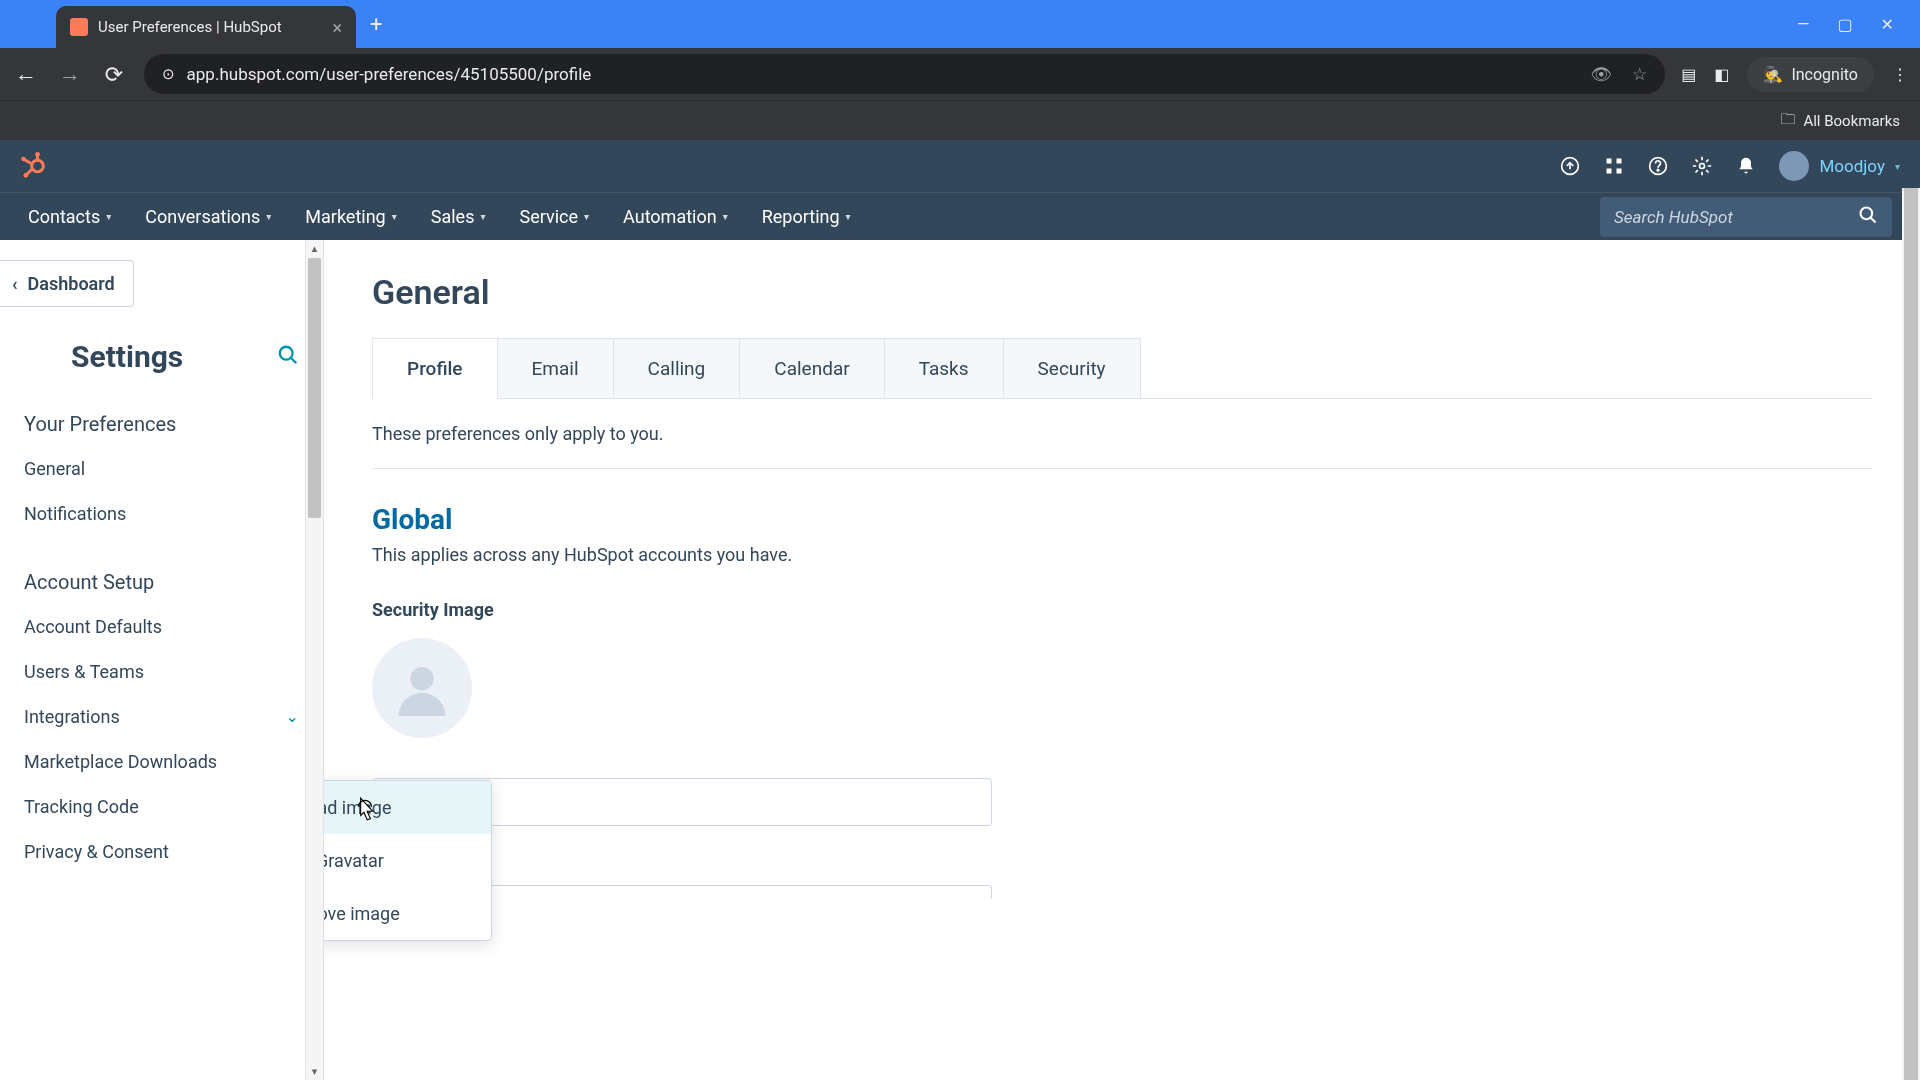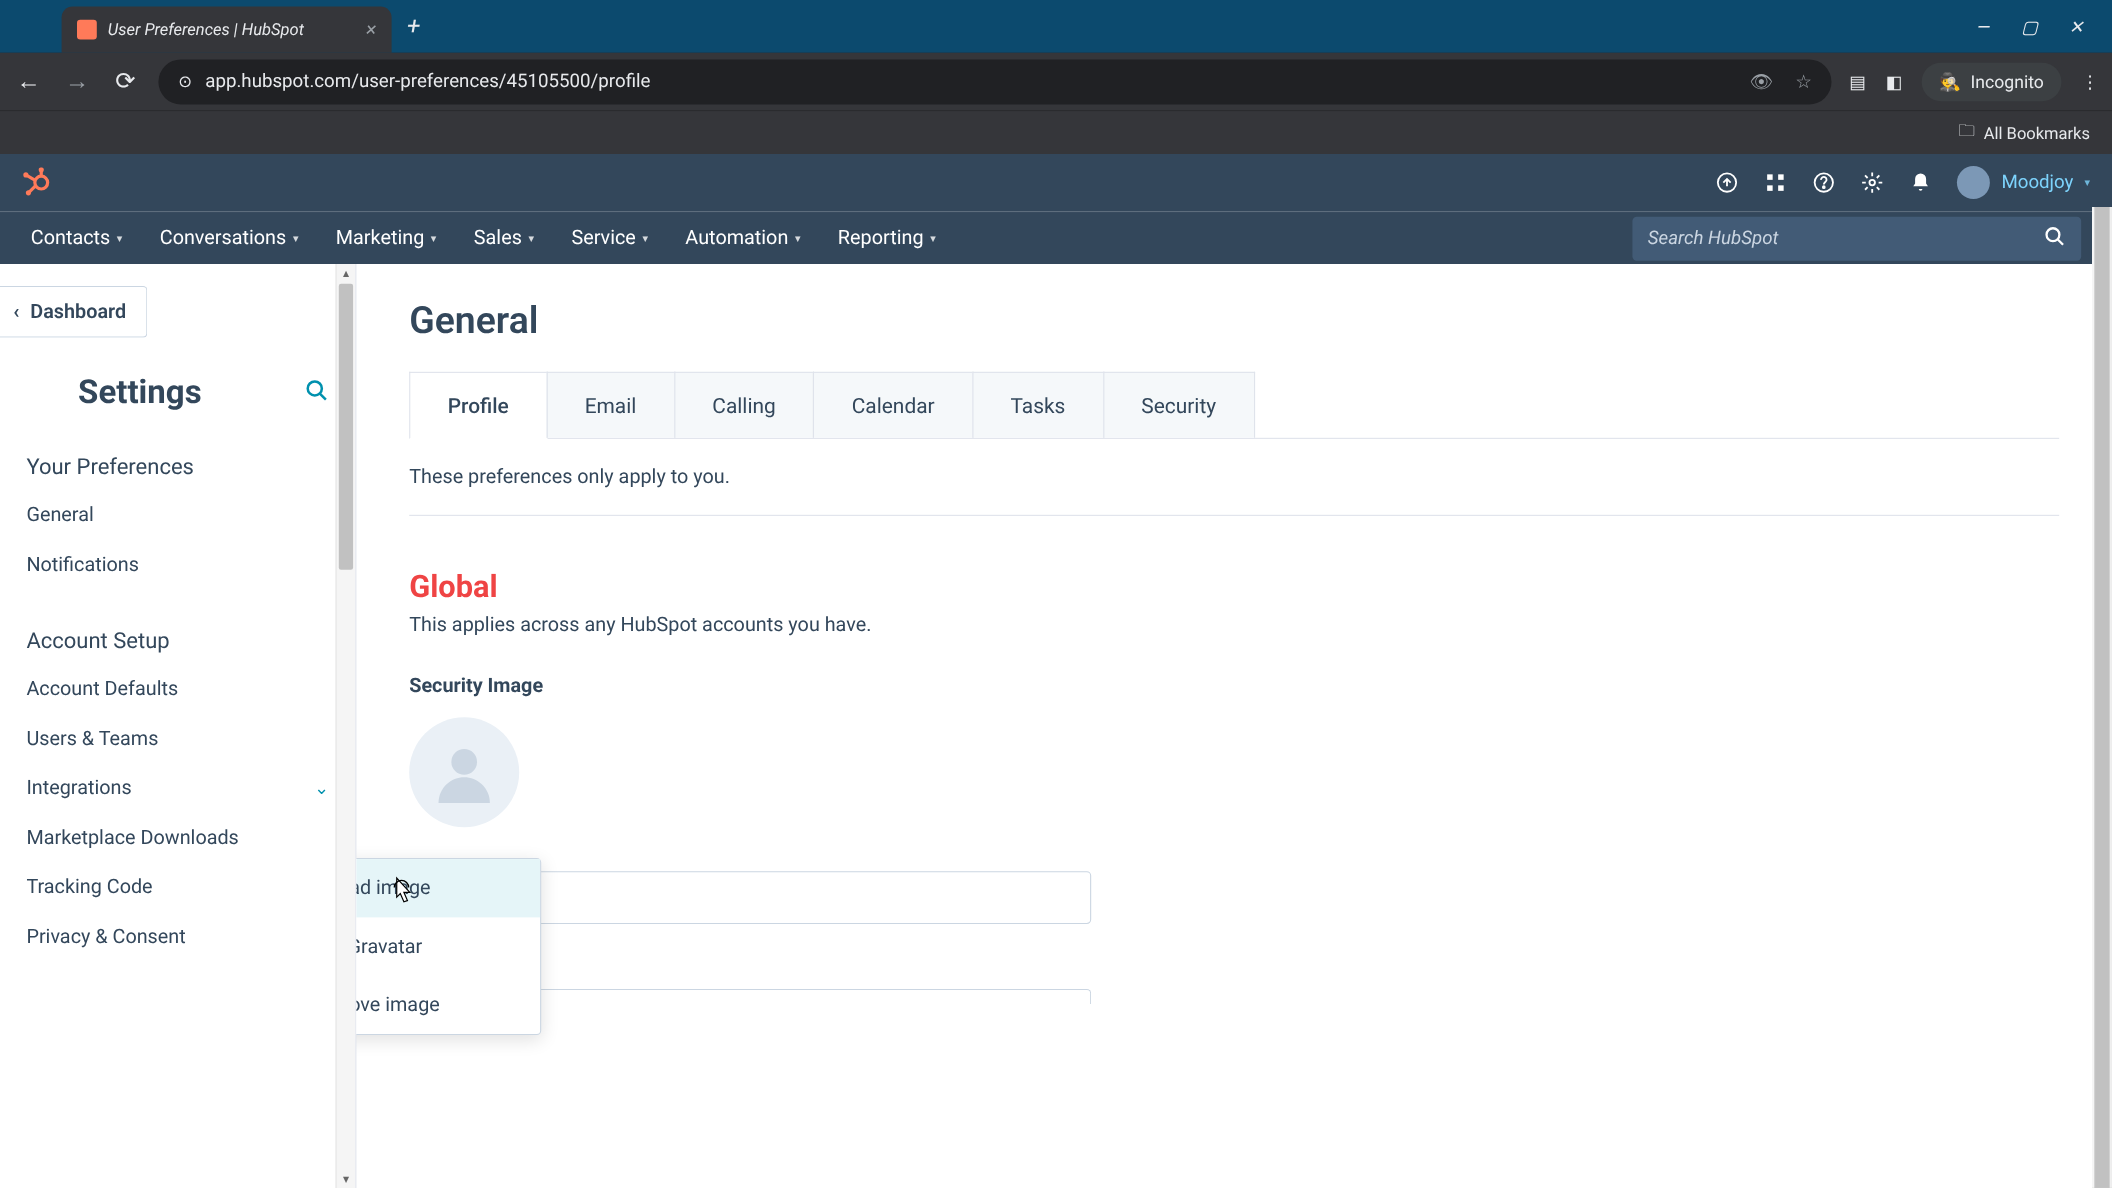--- a/index.html
+++ b/index.html
@@ -1,20 +1,20 @@
 <!DOCTYPE html>
 <html><head>
 <meta charset="utf-8">
 <style>
 * { margin: 0; padding: 0; box-sizing: border-box; font-family: -apple-system, BlinkMacSystemFont, "Segoe UI", Roboto, sans-serif; }
 body { background: #fff; width: 1920px; height: 1080px; overflow: hidden; transform-origin: top left; }
 
 
 .browser-chrome { background: #202124; color: #e8eaed; }
-.tab-strip { display: flex; align-items: center; height: 48px; padding: 0 8px; background: #0c4a6e; font-style: italic; }
+.tab-strip { display: flex; align-items: center; height: 48px; padding: 0 8px; background: #3b82f6; }
 .tab-spacer { width: 48px; }
 .tab { display: flex; align-items: center; gap: 10px; background: #35363a; border-radius: 10px 10px 0 0; padding: 10px 14px; height: 42px; margin-top: 6px; min-width: 300px; }
 .tab-favicon { width: 18px; height: 18px; background: #ff7a59; border-radius: 3px; position: relative; }
 .tab-title { font-size: 15px; color: #e8eaed; flex: 1; white-space: nowrap; overflow: hidden; }
 .tab-close { color: #9aa0a6; font-size: 18px; cursor: pointer; }
 .new-tab { color: #e8eaed; font-size: 22px; padding: 0 14px; cursor: pointer; }
 .window-controls { margin-left: auto; display: flex; gap: 28px; padding-right: 18px; color: #e8eaed; font-size: 16px; }
 .window-controls span { cursor: pointer; }
 
 .url-bar { display: flex; align-items: center; height: 52px; padding: 0 12px; gap: 16px; background: #35363a; }
@@ -33,21 +33,21 @@
 .sprocket svg { width: 28px; height: 28px; }
 .header-right { margin-left: auto; display: flex; align-items: center; gap: 22px; color: #fff; }
 .header-icon { width: 22px; height: 22px; cursor: pointer; display: flex; align-items: center; justify-content: center; }
 .user-pill { display: flex; align-items: center; gap: 10px; cursor: pointer; color: #7dd3fc; font-size: 17px; }
 .user-avatar { width: 30px; height: 30px; border-radius: 50%; background: #7c98b6; }
 
 
 .nav-bar { background: #33475b; height: 48px; display: flex; align-items: center; padding: 0 28px; gap: 34px; border-top: 1px solid rgba(255,255,255,0.08); }
 .nav-item { color: #fff; font-size: 18px; display: flex; align-items: center; gap: 6px; cursor: pointer; }
 .nav-caret { font-size: 10px; opacity: 0.8; }
-.search-box { margin-left: auto; background: #425b76; border-radius: 4px; display: flex; align-items: center; padding: 0 14px; height: 40px; width: 408px; }
+.search-box { margin-left: auto; background: #425b76; border-radius: 4px; display: flex; align-items: center; padding: 0 14px; height: 40px; width: 292px; }
 .search-box input { background: transparent; border: none; color: #cbd6e2; font-size: 17px; flex: 1; outline: none; font-style: italic; }
 .search-box input::placeholder { color: #cbd6e2; }
 .search-btn { color: #fff; cursor: pointer; }
 
 
 .app-body { display: flex; height: calc(1080px - 48px - 52px - 40px - 52px - 48px); }
 .sidebar-wrapper { width: 324px; border-right: 1px solid #dfe3eb; position: relative; }
 .sidebar-scroll { position: relative; height: 100%; overflow: hidden; }
 .sidebar { padding: 0; height: 100%; }
 .dashboard-btn { margin: 20px 0 0 0; border: 1px solid #cbd6e2; border-left: none; border-radius: 0 4px 4px 0; padding: 12px 18px 12px 12px; display: inline-flex; align-items: center; gap: 10px; font-size: 18px; color: #33475b; cursor: pointer; font-weight: 600; }
@@ -63,21 +63,21 @@
 .scroll-arrow.top { top: 2px; }
 .scroll-arrow.bottom { bottom: 2px; }
 
 
 .content { flex: 1; padding: 32px 48px; position: relative; overflow: hidden; }
 .page-title { font-size: 34px; font-weight: 600; color: #33475b; margin-bottom: 26px; }
 .tabs { display: flex; border-bottom: 1px solid #dfe3eb; }
 .tab-btn { padding: 18px 34px; font-size: 19px; color: #33475b; border: 1px solid #dfe3eb; border-bottom: none; background: #f5f8fa; cursor: pointer; margin-right: -1px; }
 .tab-btn.active { background: #fff; border-bottom: 1px solid #fff; margin-bottom: -1px; font-weight: 500; }
 .tab-desc { font-size: 18px; color: #33475b; padding: 24px 0; border-bottom: 1px solid #dfe3eb; }
-.section-title { font-size: 28px; font-weight: 700; color: #ef4444; margin-top: 48px; }
+.section-title { font-size: 28px; font-weight: 700; color: #0369a1; margin-top: 34px; }
 .section-desc { font-size: 18px; color: #33475b; margin-top: 8px; }
 .field-label { font-size: 18px; font-weight: 700; color: #33475b; margin-top: 34px; }
 .avatar-placeholder { width: 100px; height: 100px; border-radius: 50%; background: #eaf0f6; margin-top: 18px; display: flex; align-items: center; justify-content: center; position: relative; }
 .avatar-placeholder svg { width: 56px; height: 56px; fill: #cbd6e2; }
 
 
 .dropdown { position: absolute; left: -68px; top: 540px; width: 236px; background: #fff; border: 1px solid #cbd6e2; border-radius: 4px; box-shadow: 0 4px 16px rgba(0,0,0,0.12); z-index: 100; }
 .dropdown-item { padding: 16px 24px; font-size: 18px; color: #33475b; cursor: pointer; }
 .dropdown-item.hover { background: #e5f5f8; }
 

